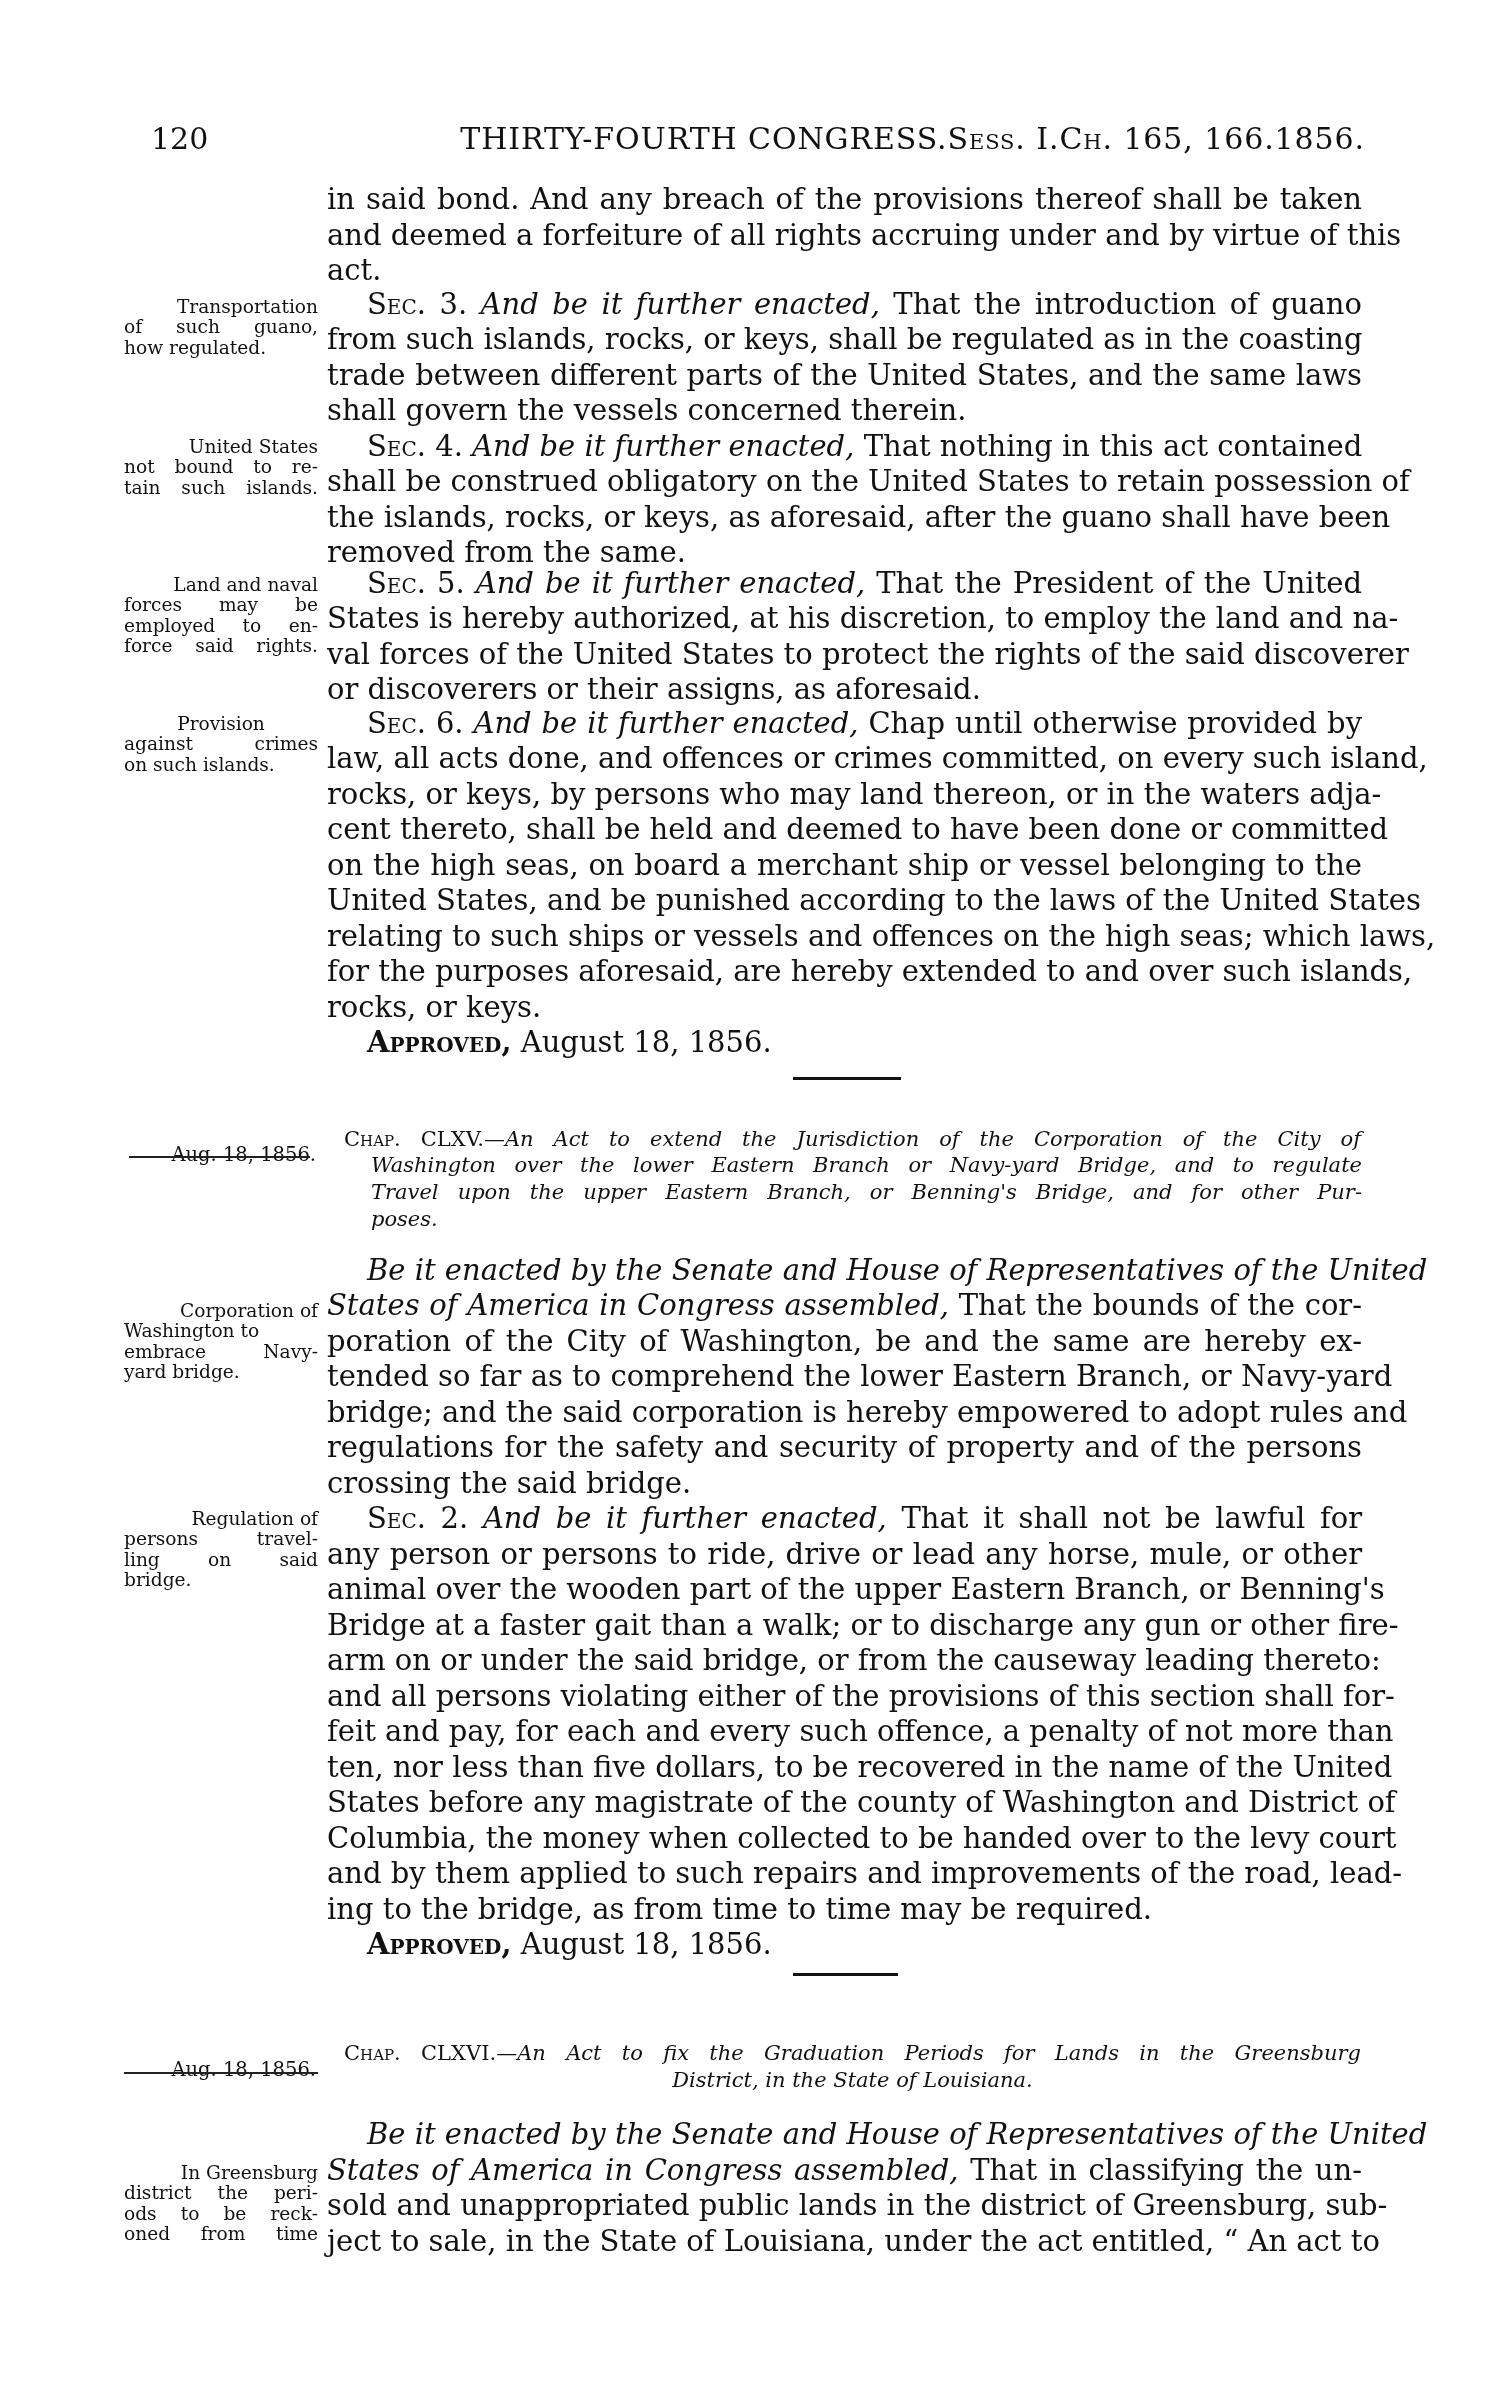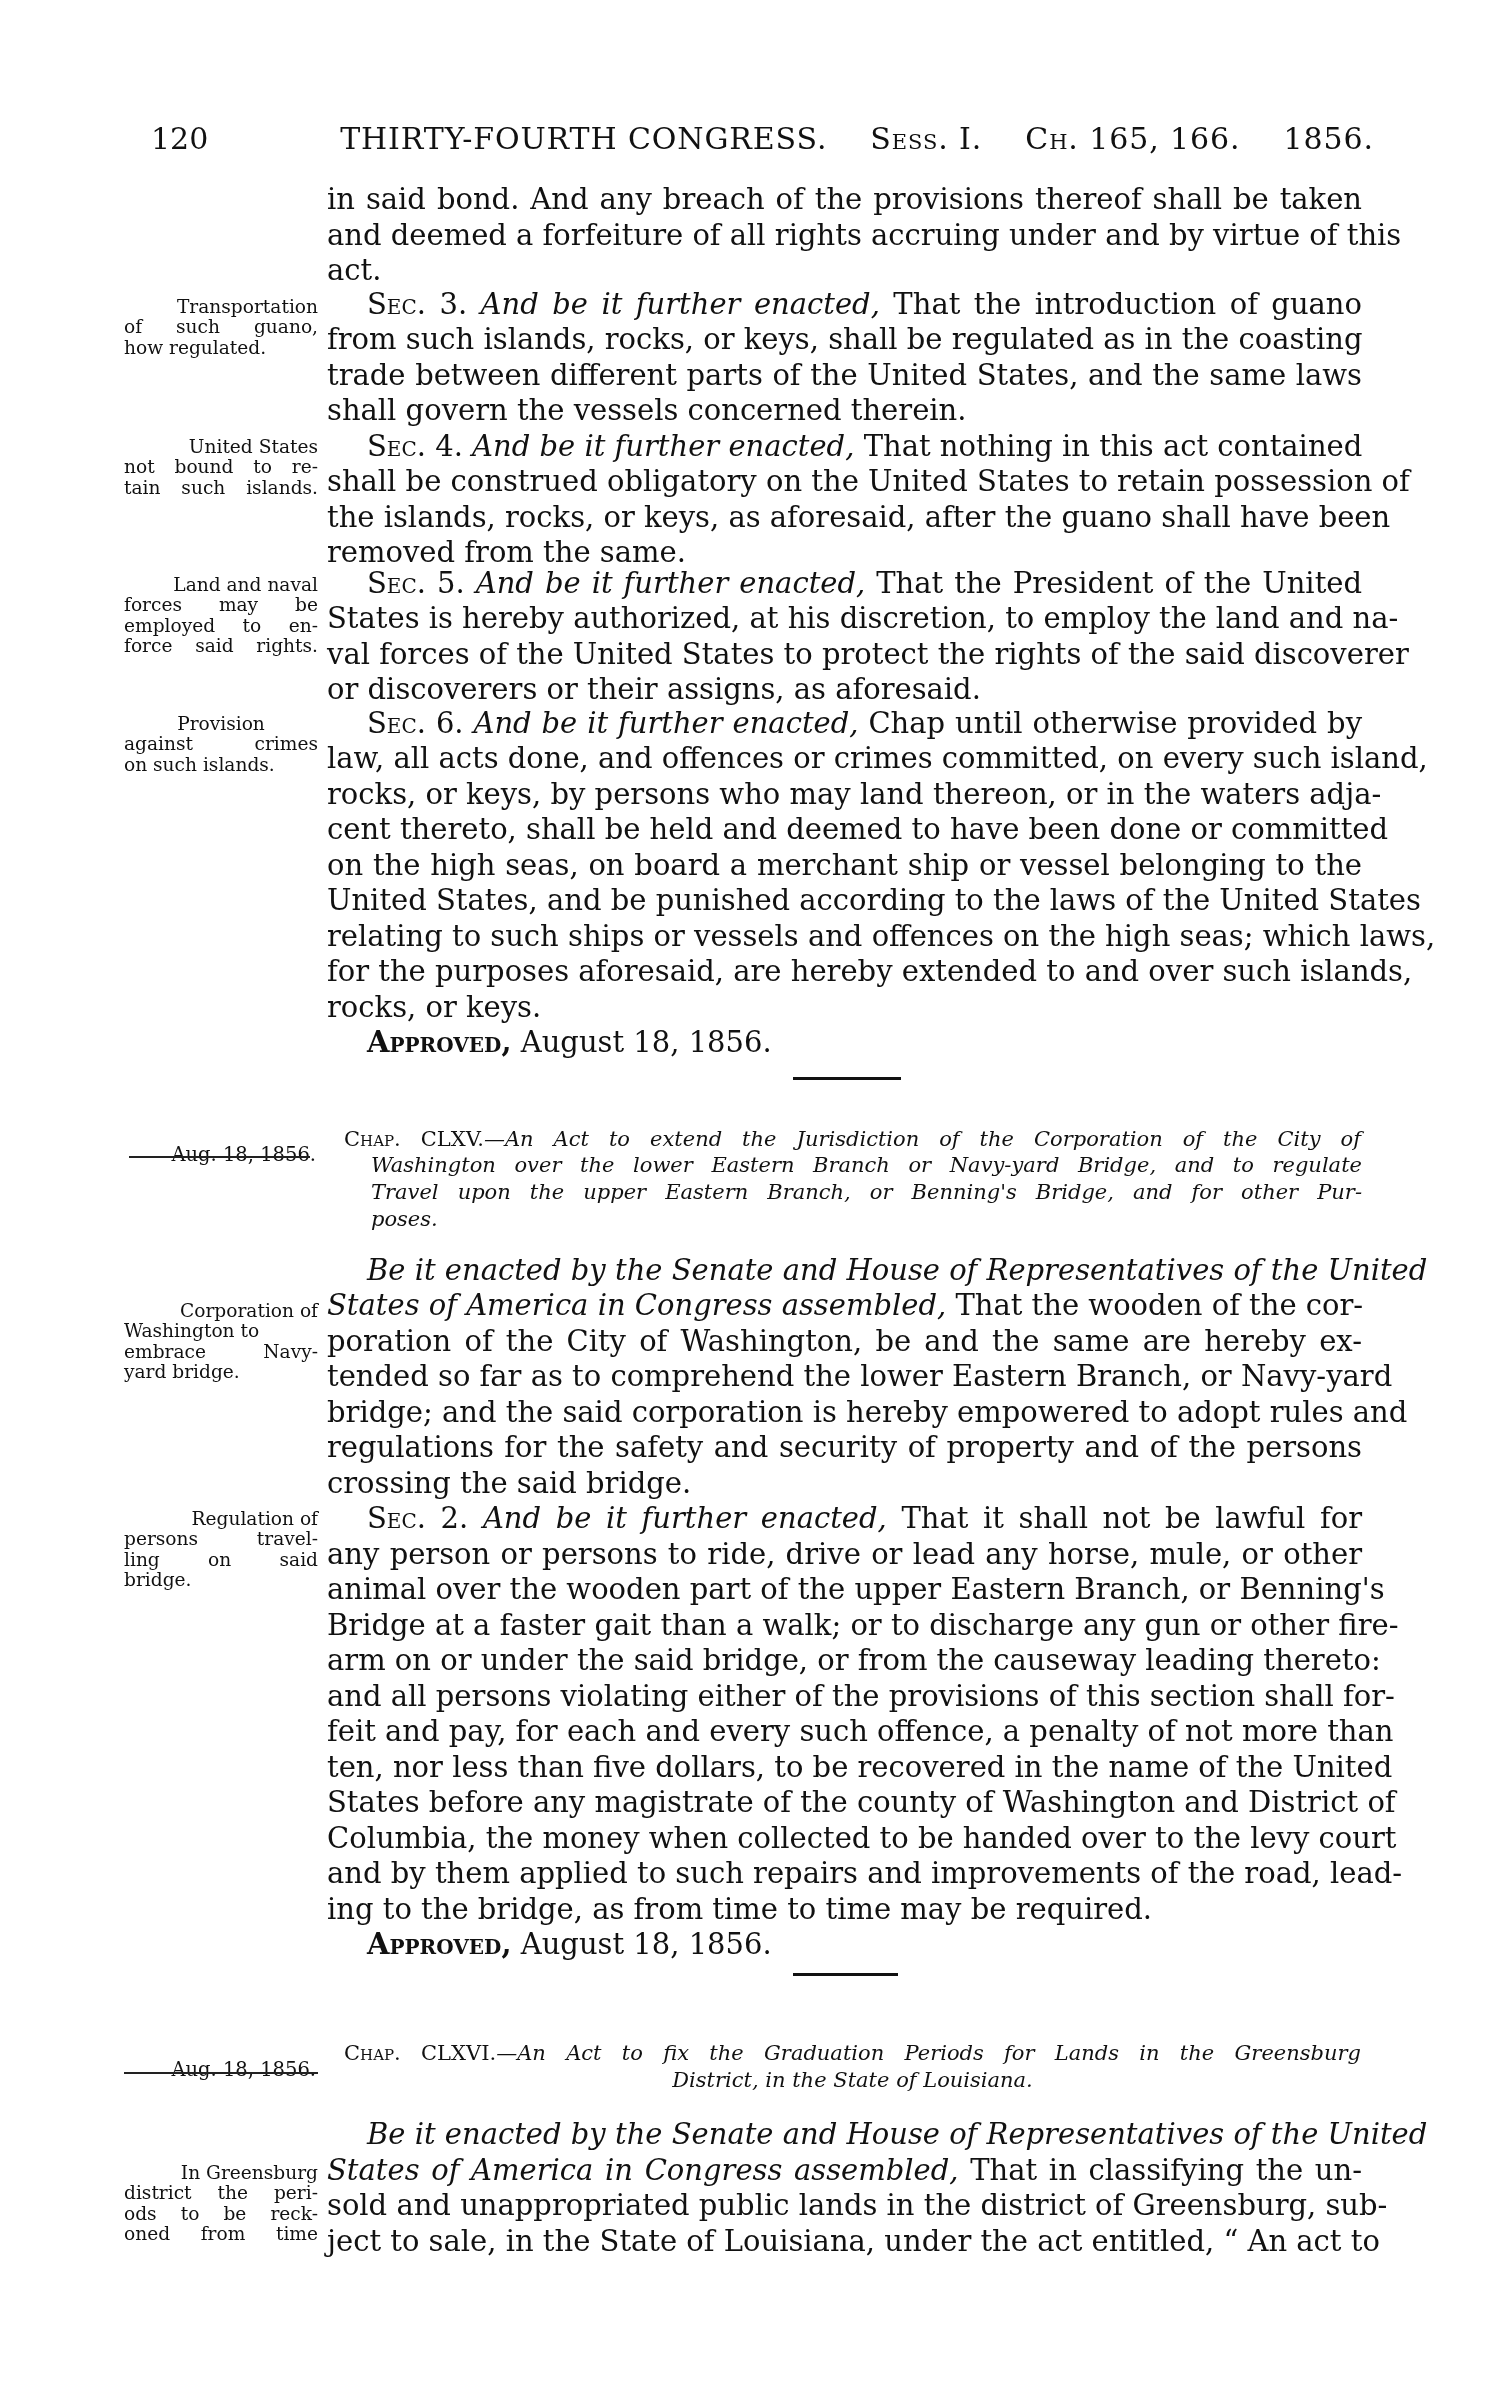--- a/index.html
+++ b/index.html
@@ -24,21 +24,21 @@
   .chap-line { font-size: 21px; line-height: 27px; left: 344px; width: 1017px; text-align: justify; text-align-last: justify; }
   .chap-line.cont { left: 371px; width: 991px; }
   .chap-line.last { text-align-last: left; }
   .chap-line.centered { text-align: center; text-align-last: center; }
   .chap-line .sc { font-variant: small-caps; font-style: normal; }
 </style>
 </head>
 <body>
 
 <div class="abs pagenum">120</div>
-<div class="abs running" style="display:flex; justify-content:center;gap:43px;">
+<div class="abs running" style="display:flex; justify-content:flex-end;">
   <span>THIRTY-FOURTH CONGRESS.</span>
   <span class="sc">Sess. I.</span>
   <span class="sc">Ch. 165, 166.</span>
   <span>1856.</span>
 </div>
 
 <div class="abs body-line" style="top:181px">in said bond.  And any breach of the provisions thereof shall be taken</div>
 <div class="abs body-line" style="top:217px">and deemed a forfeiture of all rights accruing under and by virtue of this</div>
 <div class="abs body-line last" style="top:252px">act.</div>
 
@@ -122,21 +122,21 @@
 
 <div class="abs body-line indent it" style="top:1252px">Be it enacted by the Senate and House of Representatives of the United</div>
 <div class="abs note" style="top:1301px">
   <span class="l ra">Corporation of</span>
   <span class="l" style="text-align-last:left">Washington to</span>
   <span class="l">embrace Navy-</span>
   <span class="l" style="text-align-last:left">yard bridge.</span>
 </div>
 <div class="abs body-line" style="top:1287px">
   <span class="it">States of America in Congress assembled,</span>
-  <span>That the wooden of the cor-</span>
+  <span>That the bounds of the cor-</span>
 </div>
 <div class="abs body-line" style="top:1323px">poration of the City of Washington, be and the same are hereby ex-</div>
 <div class="abs body-line" style="top:1358px">tended so far as to comprehend the lower Eastern Branch, or Navy-yard</div>
 <div class="abs body-line" style="top:1394px">bridge; and the said corporation is hereby empowered to adopt rules and</div>
 <div class="abs body-line" style="top:1429px">regulations for the safety and security of property and of the persons</div>
 <div class="abs body-line last" style="top:1465px">crossing the said bridge.</div>
 
 <div class="abs note" style="top:1509px">
   <span class="l ra">Regulation of</span>
   <span class="l">persons travel-</span>

